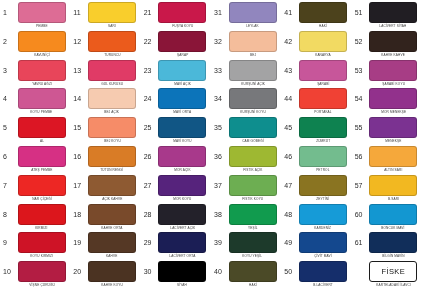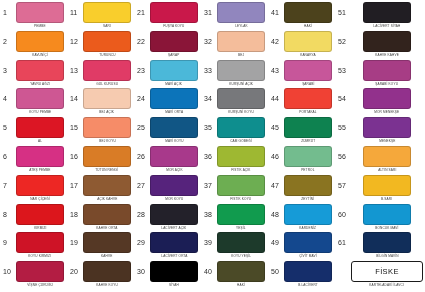--- a/index.html
+++ b/index.html
@@ -57,21 +57,21 @@
     font-size: 3.2px;
     color: #3a3a3a;
     line-height: 6px;
     letter-spacing: 0.15px;
     text-align: center;
     white-space: nowrap;
     transform: scale(0.98);
     font-family: "Liberation Sans", sans-serif;
   }
   .logobox {
-    width: 72px;
+    width: 48px;
     height: 21px;
     border-radius: 3px;
     border: 0.7px solid #1b1b1b;
     background: #ffffff;
     display: flex;
     align-items: center;
     justify-content: center;
   }
   .logotext {
     font-size: 7.5px;

